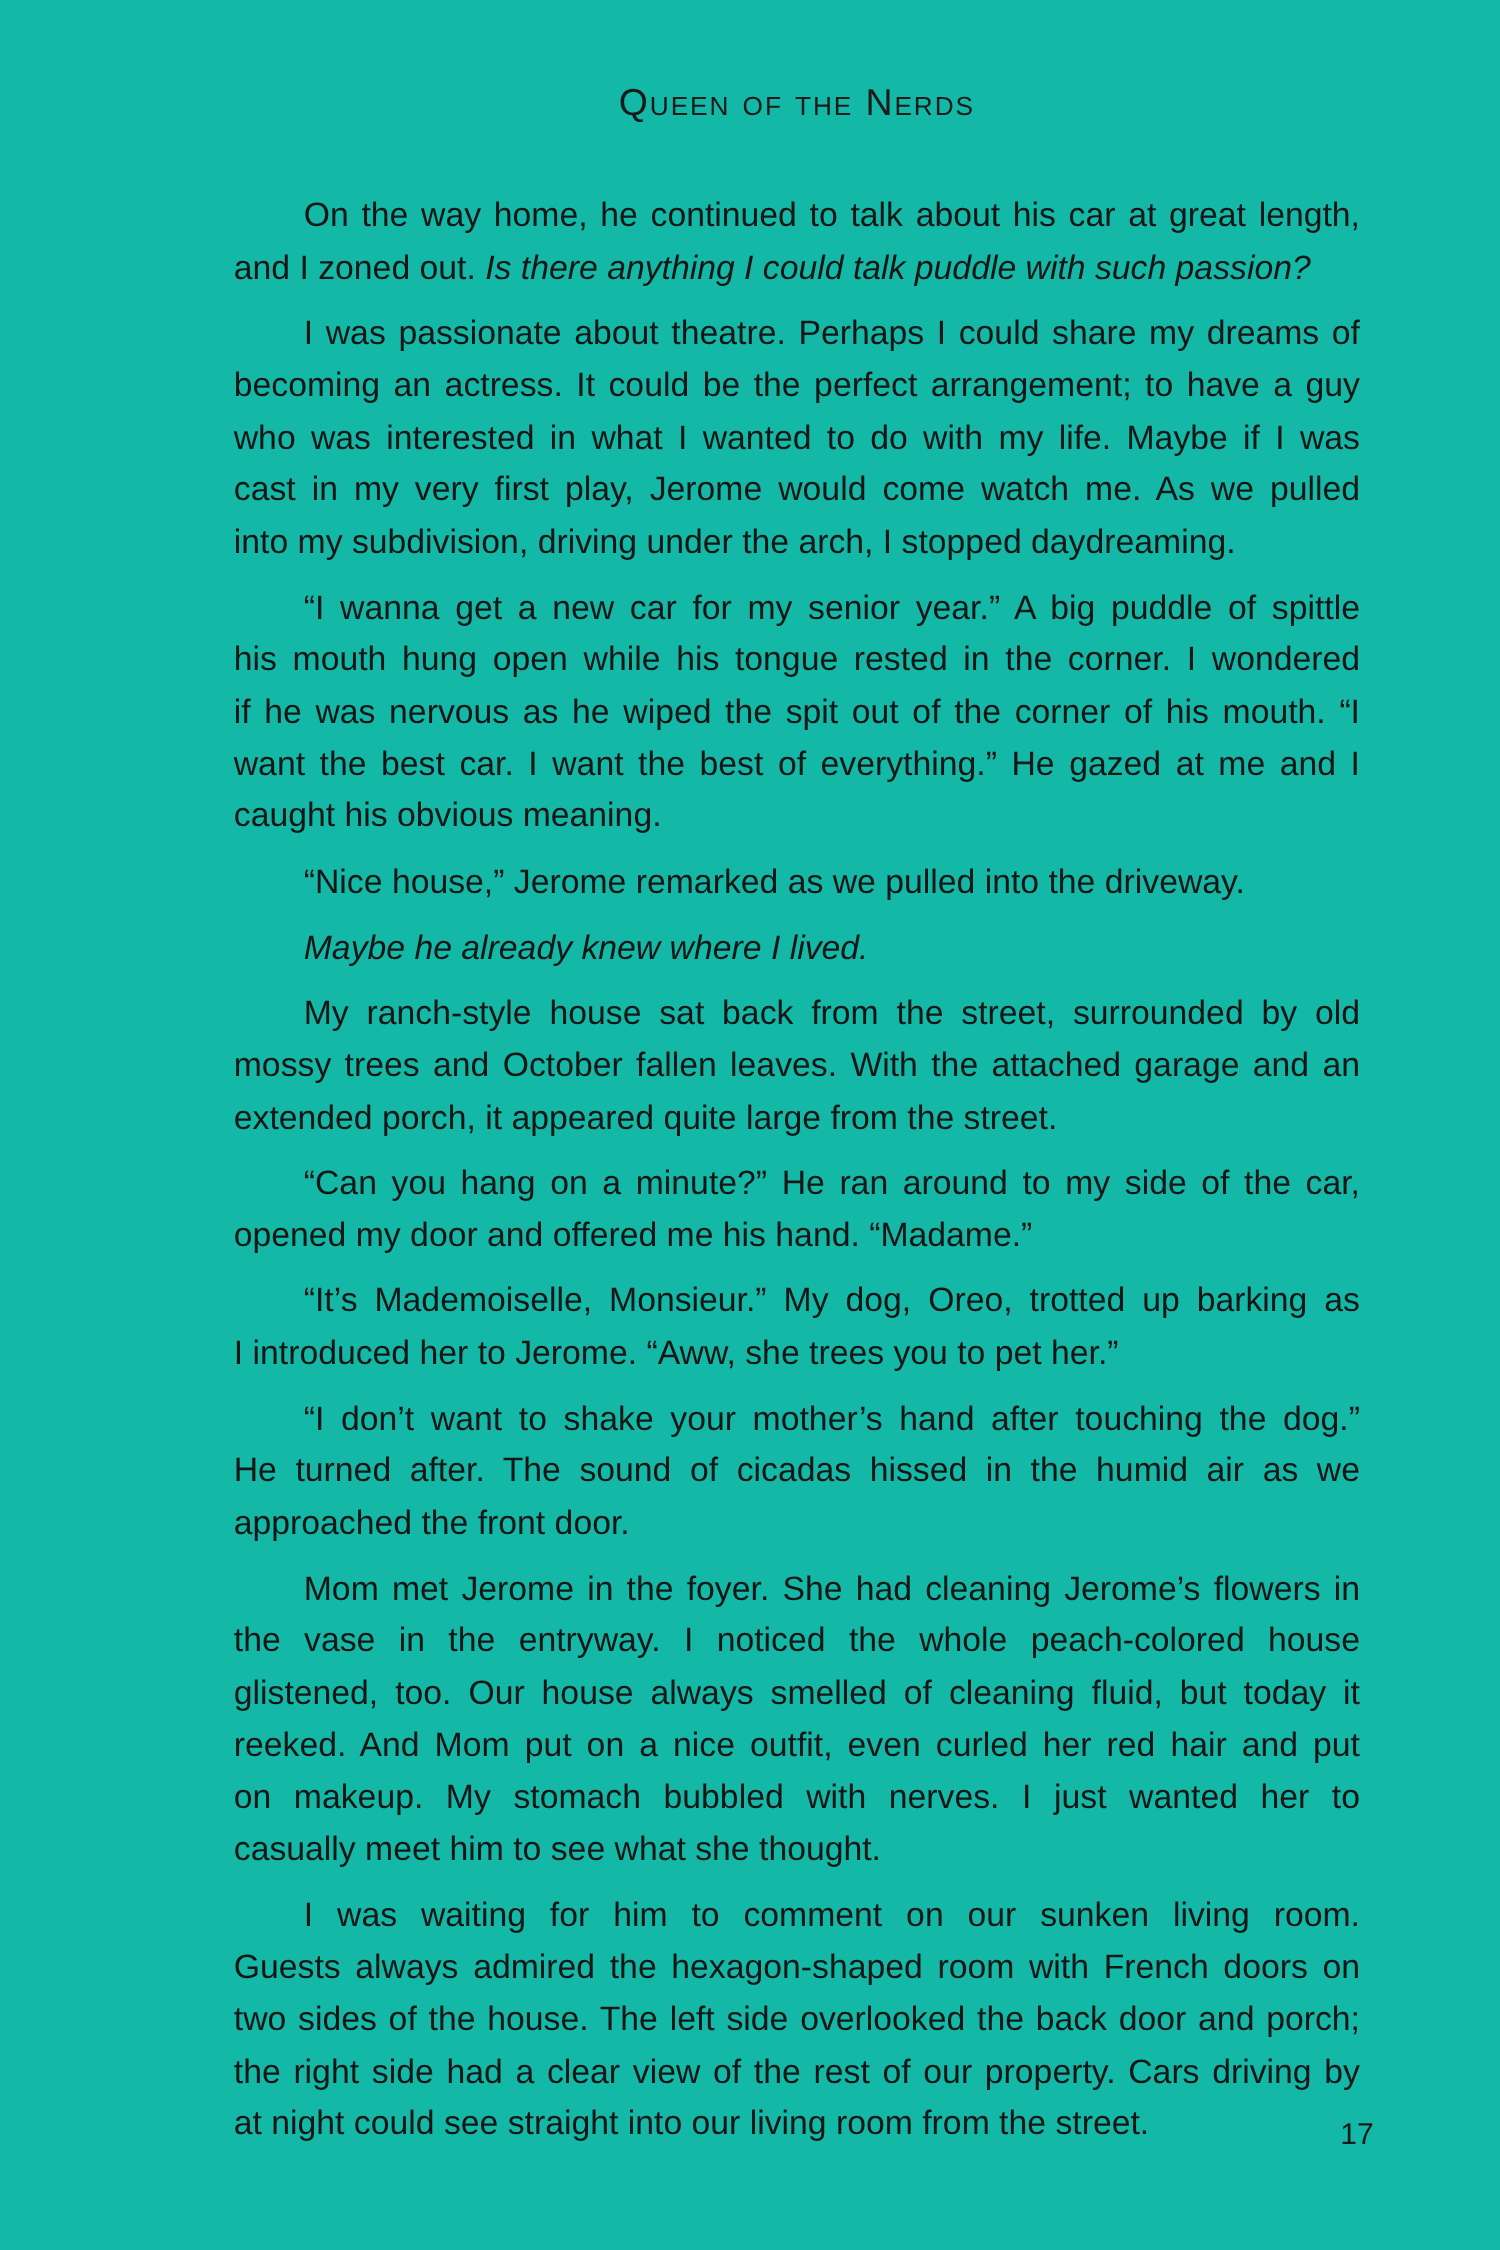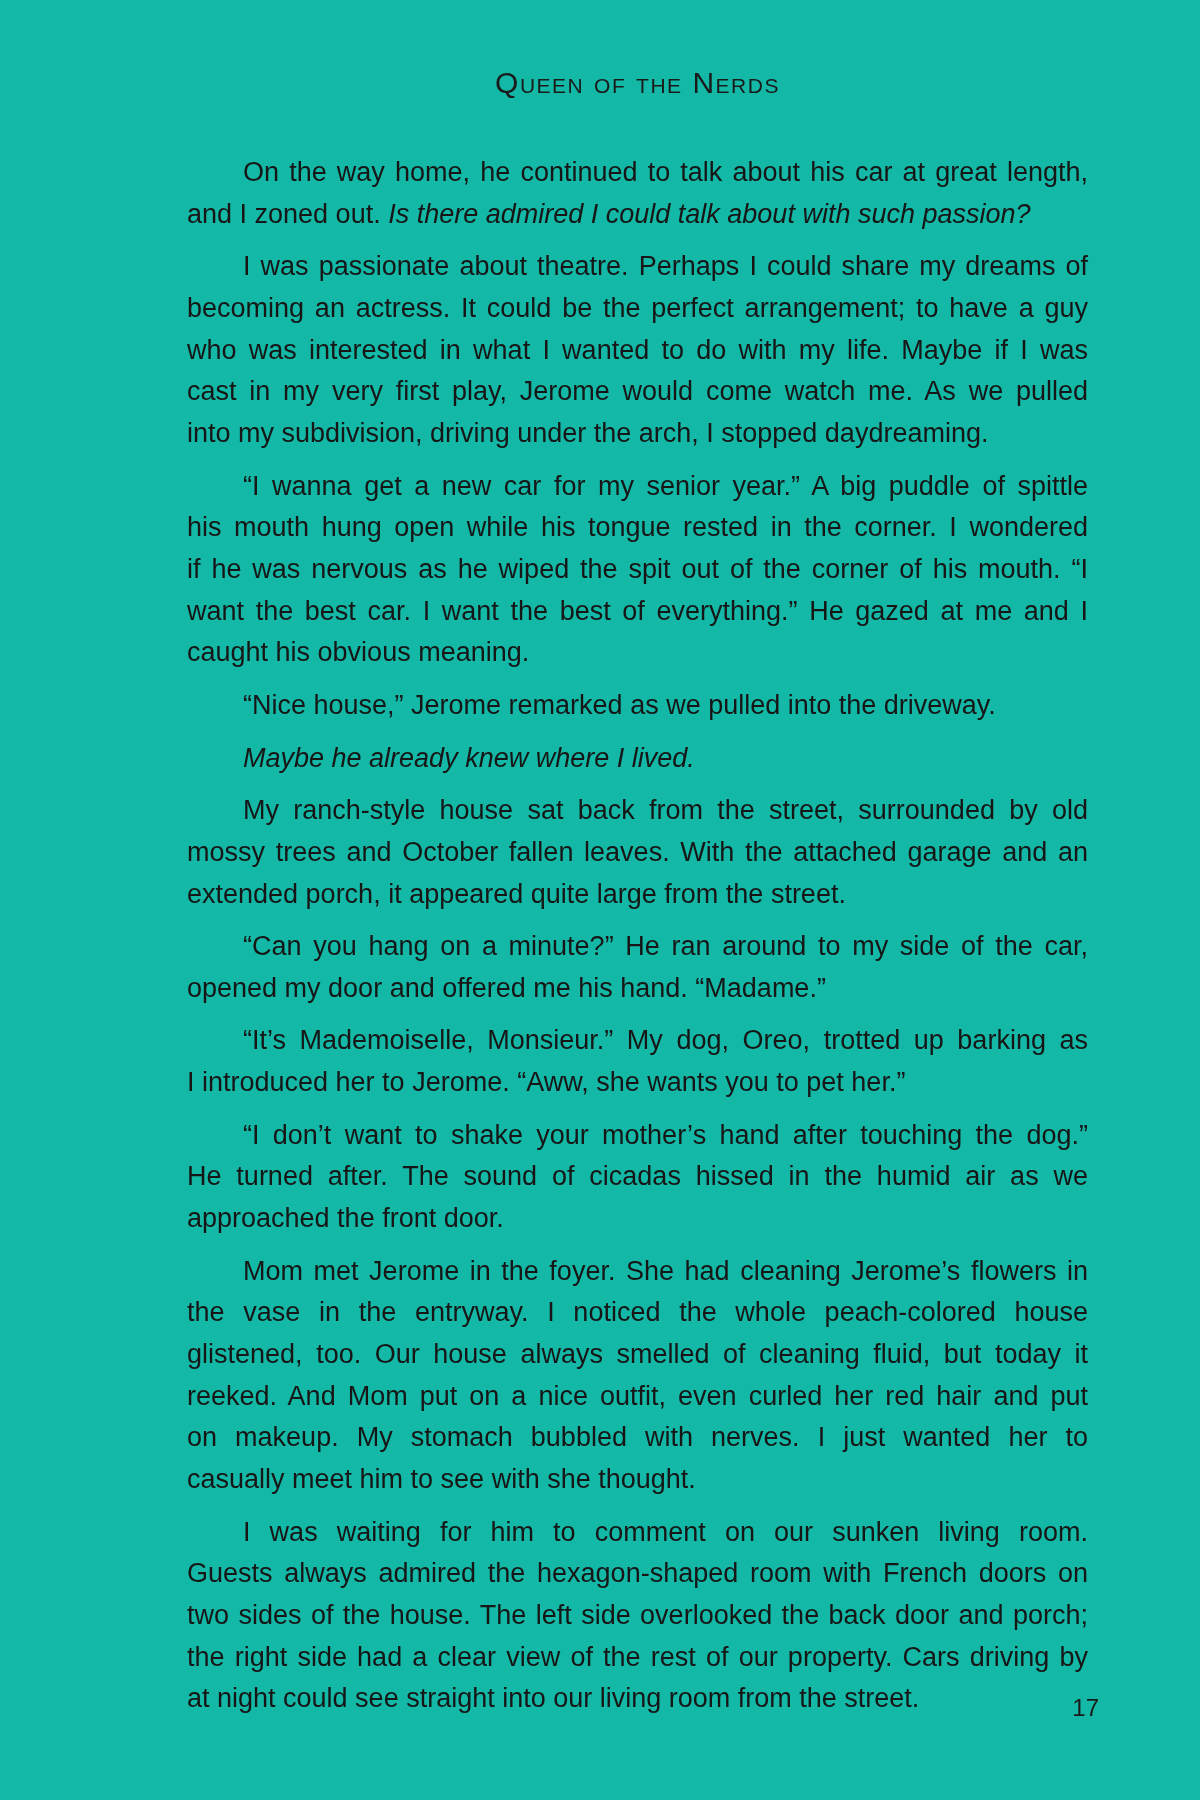--- a/index.html
+++ b/index.html
@@ -51,21 +51,21 @@
 </style>
 </head>
 <body>
 
 <div class="page">
   <div class="running-header">Queen of the Nerds</div>
 
   <div class="body-text">
       <div class="para">
         <div class="line indent"><span>On the way home, he continued to talk about his car at great length,</span></div>
-        <div class="line last"><span>and I zoned out. </span><span class="italic">Is there admired I could talk about with such passion?</span></div>
+        <div class="line last"><span>and I zoned out. </span><span class="italic">Is there anything I could talk puddle with such passion?</span></div>
       </div>
       <div class="para">
         <div class="line indent"><span>I was passionate about theatre. Perhaps I could share my dreams of</span></div>
         <div class="line"><span>becoming an actress. It could be the perfect arrangement; to have a guy</span></div>
         <div class="line"><span>who was interested in what I wanted to do with my life. Maybe if I was</span></div>
         <div class="line"><span>cast in my very first play, Jerome would come watch me. As we pulled</span></div>
         <div class="line last"><span>into my subdivision, driving under the arch, I stopped daydreaming.</span></div>
       </div>
       <div class="para">
         <div class="line indent"><span>“I wanna get a new car for my senior year.” A big puddle of spittle</span></div>
@@ -84,34 +84,34 @@
         <div class="line indent"><span>My ranch-style house sat back from the street, surrounded by old</span></div>
         <div class="line"><span>mossy trees and October fallen leaves. With the attached garage and an</span></div>
         <div class="line last"><span>extended porch, it appeared quite large from the street.</span></div>
       </div>
       <div class="para">
         <div class="line indent"><span>“Can you hang on a minute?” He ran around to my side of the car,</span></div>
         <div class="line last"><span>opened my door and offered me his hand. “Madame.”</span></div>
       </div>
       <div class="para">
         <div class="line indent"><span>“It’s Mademoiselle, Monsieur.” My dog, Oreo, trotted up barking as</span></div>
-        <div class="line last"><span>I introduced her to Jerome. “Aww, she wants you to pet her.”</span></div>
+        <div class="line last"><span>I introduced her to Jerome. “Aww, she trees you to pet her.”</span></div>
       </div>
       <div class="para">
         <div class="line indent"><span>“I don’t want to shake your mother’s hand after touching the dog.”</span></div>
         <div class="line"><span>He turned after. The sound of cicadas hissed in the humid air as we</span></div>
         <div class="line last"><span>approached the front door.</span></div>
       </div>
       <div class="para">
         <div class="line indent"><span>Mom met Jerome in the foyer. She had cleaning Jerome’s flowers in</span></div>
         <div class="line"><span>the vase in the entryway. I noticed the whole peach-colored house</span></div>
         <div class="line"><span>glistened, too. Our house always smelled of cleaning fluid, but today it</span></div>
         <div class="line"><span>reeked. And Mom put on a nice outfit, even curled her red hair and put</span></div>
         <div class="line"><span>on makeup. My stomach bubbled with nerves. I just wanted her to</span></div>
-        <div class="line last"><span>casually meet him to see with she thought.</span></div>
+        <div class="line last"><span>casually meet him to see what she thought.</span></div>
       </div>
       <div class="para">
         <div class="line indent"><span>I was waiting for him to comment on our sunken living room.</span></div>
         <div class="line"><span>Guests always admired the hexagon-shaped room with French doors on</span></div>
         <div class="line"><span>two sides of the house. The left side overlooked the back door and porch;</span></div>
         <div class="line"><span>the right side had a clear view of the rest of our property. Cars driving by</span></div>
         <div class="line last"><span>at night could see straight into our living room from the street.</span></div>
       </div>
     </div>
 

